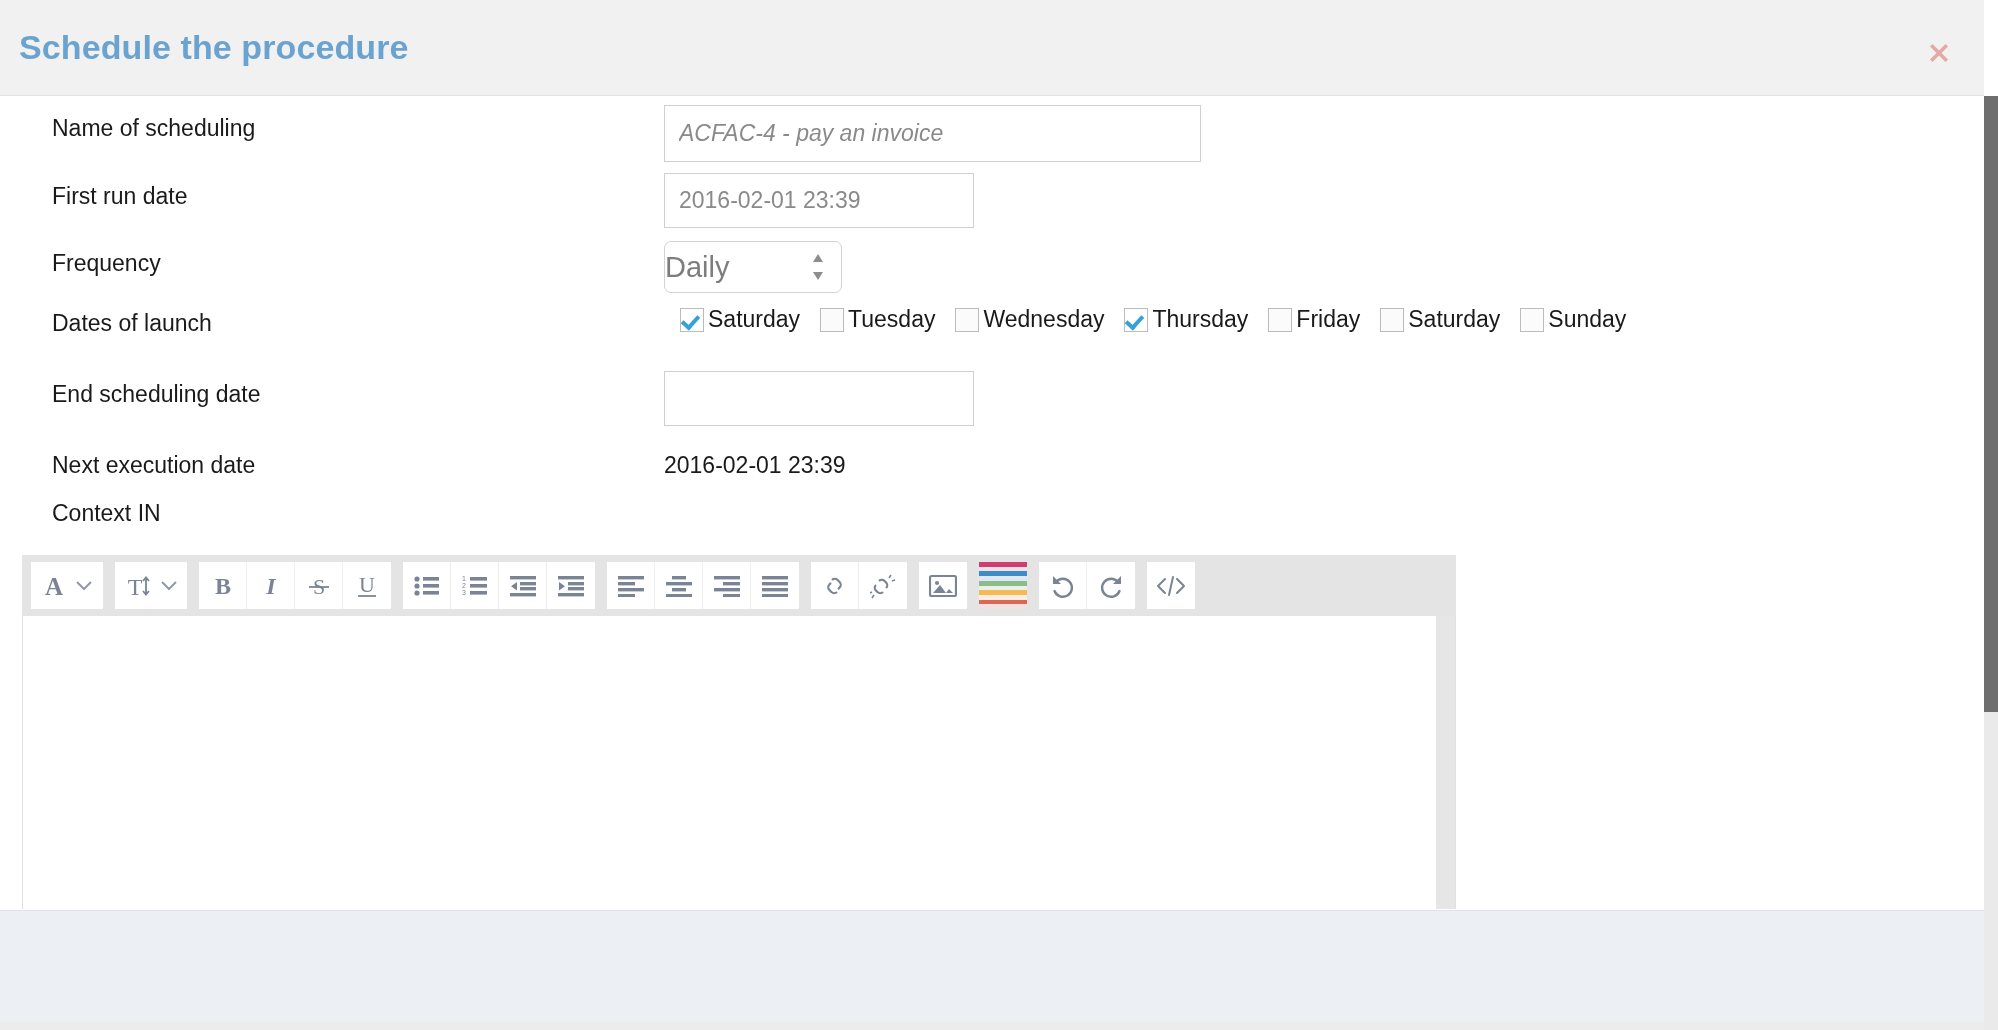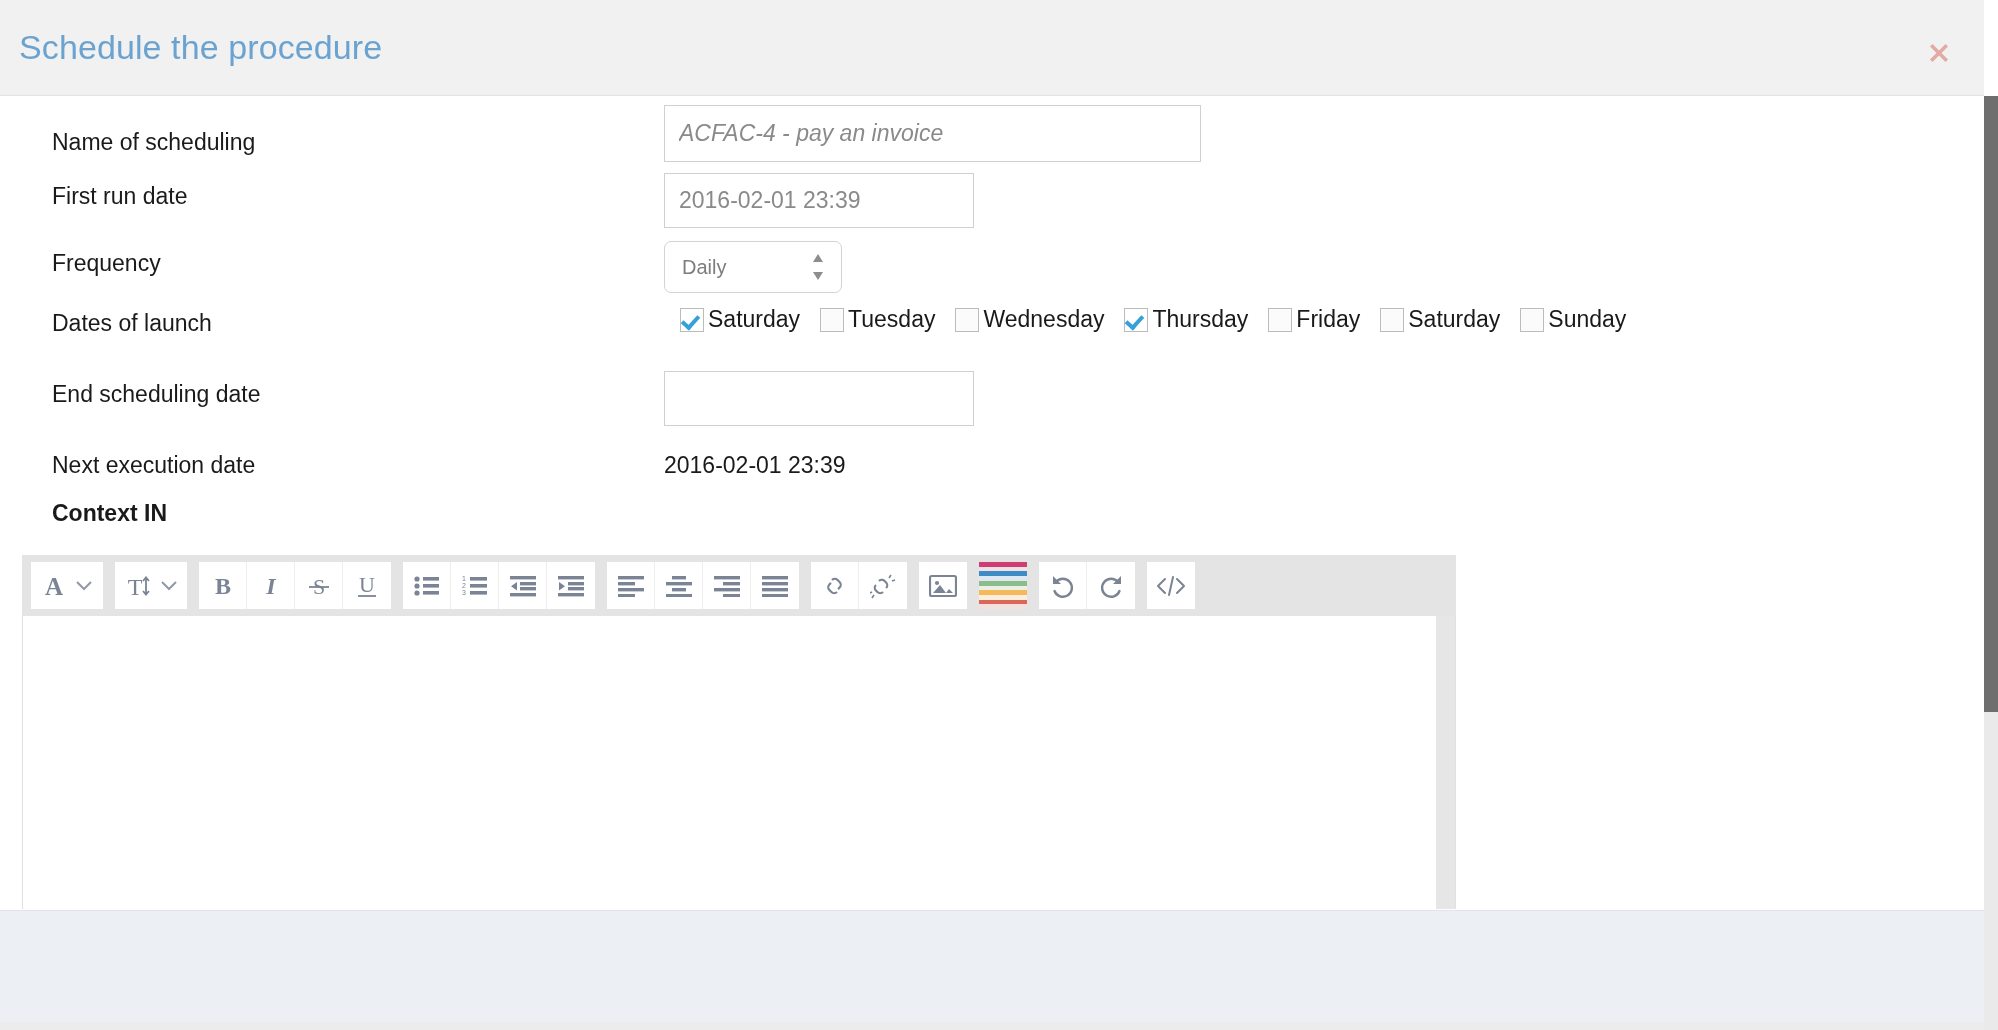--- a/index.html
+++ b/index.html
@@ -30,21 +30,21 @@
     background: #f1f1f1;
     border-bottom: 1px solid #e3e3e3;
     box-sizing: border-box;
   }
   .modal-title {
     position: absolute;
     left: 19px;
     top: 28px;
     font-size: 34px;
     color: #6ba3d0;
-    font-weight: normal;
+    font-weight: bold;
     letter-spacing: 0.1px;
     white-space: nowrap;
   }
   .close-btn {
     position: absolute;
     right: 28px;
     top: 36px;
     width: 34px;
     height: 34px;
     cursor: pointer;
@@ -101,24 +101,23 @@
     width: 178px;
     height: 52px;
   }
   .select-box {
     box-sizing: border-box;
     width: 178px;
     height: 52px;
     border: 1px solid #d3d3d3;
     border-radius: 7px;
     background: #ffffff;
-    font-size: 20px;
+    font-size: 29px;
     color: #7d7d7d;
     line-height: 50px;
-    padding-left: 17px;
     cursor: pointer;
   }
   .select-arrows {
     position: absolute;
     right: 18px;
     top: 13px;
     width: 12px;
     height: 26px;
   }
 
@@ -309,21 +308,21 @@
     <div class="close-btn">
       <svg width="34" height="34" viewBox="0 0 34 34" aria-hidden="true">
         <path d="M8 10.5 L10.5 8 L17 14.5 L23.5 8 L26 10.5 L19.5 17 L26 23.5 L23.5 26 L17 19.5 L10.5 26 L8 23.5 L14.5 17 Z" fill="#e3aaa4"></path>
       </svg>
     </div>
   </div>
 
   <div class="modal-body">
 
     <div class="form-row" style="top:0;">
-      <div class="form-label" style="top:18px;margin-top:14px;">Name of scheduling</div>
+      <div class="form-label" style="top:18px;">Name of scheduling</div>
       <div class="field-col" style="top:8px;">
         <input class="text-input input-name" type="text" placeholder="ACFAC-4 - pay an invoice" style="">
       </div>
     </div>
 
     <div class="form-row" style="top:68px;">
       <div class="form-label" style="top:18px;">First run date</div>
       <div class="field-col" style="top:8px;">
         <input class="text-input input-firstrun" type="text" placeholder="2016-02-01 23:39" style="">
       </div>
@@ -390,21 +389,21 @@
         <input class="text-input input-endsched" type="text" placeholder="" style="">
       </div>
     </div>
 
     <div class="form-row" style="top:336px;">
       <div class="form-label" style="top:19px;">Next execution date</div>
       <div class="static-value" style="top:19px;">2016-02-01 23:39</div>
     </div>
 
     <div class="form-row" style="top:384px;">
-      <div class="form-label" style="top:19px;font-weight:bold;">Context IN</div>
+      <div class="form-label" style="top:19px;">Context IN</div>
     </div>
 
     <div class="editor">
 
       <div class="editor-toolbar">
 
         <div class="tb-group">
           <div class="tb-btn wide">
             <svg class="tb-ico" width="24" height="26" viewBox="0 0 24 26">
               <text x="12" y="22" font-family="'Liberation Serif', serif" font-size="25" font-weight="bold" fill="#7b8494" text-anchor="middle">A</text>

